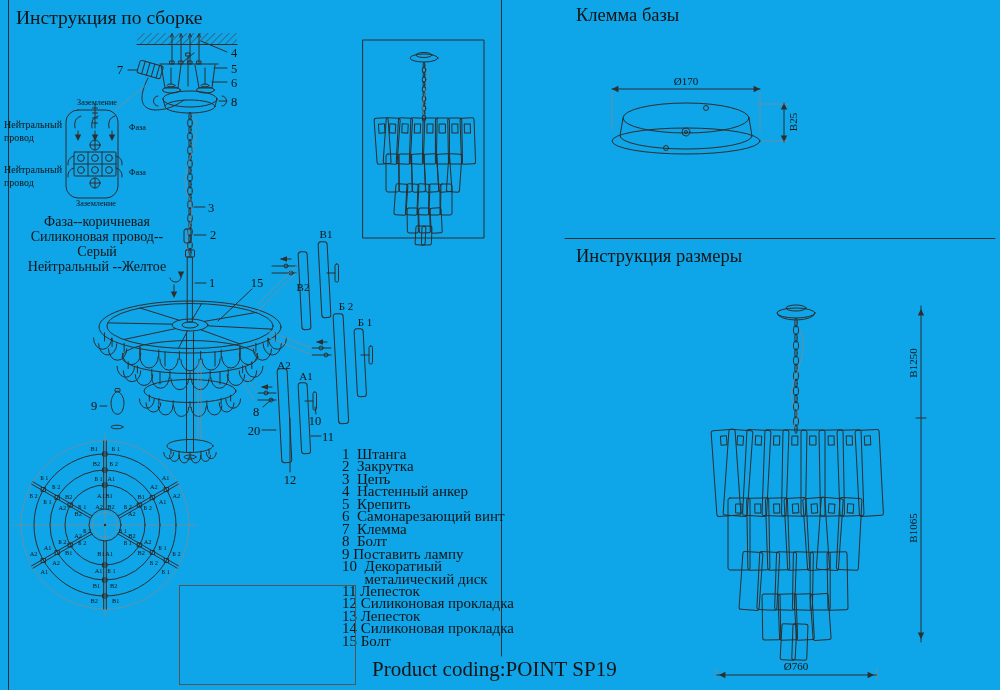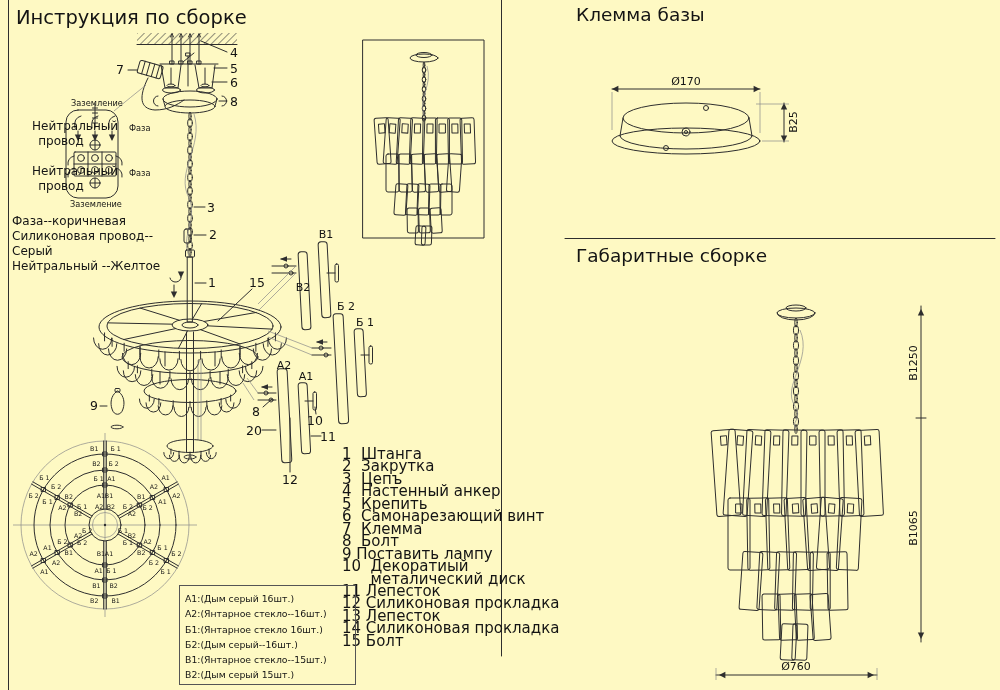--- a/index.html
+++ b/index.html
@@ -1,30 +1,30 @@
 <!DOCTYPE html>
 <html><head>
 <meta charset="utf-8">
 <style>
   html,body{margin:0;padding:0;background:#fff;}
   body{width:1000px;height:690px;font-family:"DejaVu Sans","Liberation Sans",sans-serif;color:#141414;}
-  .page{position:relative;width:1000px;height:690px;overflow:hidden;background:#fef9c3;}
+  .page{position:relative;width:1000px;height:690px;overflow:hidden;background:#0ea5e9;font-family:Liberation Serif, serif;}
   svg{position:absolute;left:0;top:0;}
   .ln{fill:none;stroke:#2e2e2e;stroke-width:1;stroke-linecap:round;stroke-linejoin:round;}
   .thin{fill:none;stroke:#8a8a8a;stroke-width:.7;}
   .fl{fill:#2e2e2e;stroke:none;}
   .t{position:absolute;color:#141414;white-space:nowrap;line-height:1;}
   .c{transform:translate(-50%,-50%);}
   .rot{transform:translate(-50%,-50%) rotate(-90deg);}
   .title{font-size:19.5px;}
   .rtitle{font-size:18.5px;}
   .dim{font-size:11px;}
   .wlab{font-size:8.2px;}
-  .wblock{position:absolute;font-size:12px;text-align:center;line-height:1.25;white-space:normal;margin-left:28px;}
-  #wirecolors{position:absolute;left:12px;top:214px;width:170px;font-size:12px;line-height:15px;}
+  .wblock{position:absolute;font-size:10px;line-height:1.25;white-space:normal;}
+  #wirecolors{position:absolute;left:12px;top:214px;width:170px;text-align:center;font-size:14px;line-height:15px;}
   #parts{position:absolute;left:342px;top:448px;font-size:15px;line-height:12.45px;white-space:pre;}
   .legend-box{position:absolute;left:179px;top:585px;width:177px;height:100px;border:1px solid #555;box-sizing:border-box;}
   #legend{position:absolute;left:185px;top:591px;font-size:9.3px;line-height:15.3px;}
   #coding{font-size:21px;}
 </style>
 </head>
 <body>
 
 <div class="page">
   <svg id="art" width="1000" height="690">
@@ -476,37 +476,30 @@
   <div class="t wlab" style="left:129px;top:169px">Фаза</div>
   <div class="t wlab c" style="left:96px;top:204px">Заземление</div>
   <div id="wirecolors">
       <div>Фаза--коричневая</div>
       <div>Силиконовая провод--Серый</div>
       <div>Нейтральный --Желтое</div>
     </div>
 
   <div id="parts"><div>1  Штанга</div><div>2  Закрутка</div><div>3  Цепъ</div><div>4  Настенный анкер</div><div>5  Крепить</div><div>6  Самонарезающий винт</div><div>7  Клемма</div><div>8  Болт</div><div>9 Поставить лампу</div><div>10  Декоратиый</div><div>      металический диск</div><div>11 Лепесток</div><div>12 Силиконовая прокладка</div><div>13 Лепесток</div><div>14 Силиконовая прокладка</div><div>15 Болт</div></div>
   <div class="legend-box"></div>
-  <div id="legend">
-      <div>A1:(Дым серый 16шт.)</div>
-      <div>A2:(Янтарное стекло--16шт.)</div>
-      <div>Б1:(Янтарное стекло 16шт.)</div>
-      <div>Б2:(Дым серый--16шт.)</div>
-      <div>B1:(Янтарное стекло--15шт.)</div>
-      <div>B2:(Дым серый 15шт.)</div>
-    </div>
 
   <div class="t rtitle" style="left:576px;top:6px">Клемма базы</div>
   <div class="t dim c" style="left:686px;top:81px">Ø170</div>
   <div class="t dim rot" style="left:793px;top:122px">B25</div>
-  <div class="t rtitle" style="left:576px;top:247px">Габаритные сборке</div>
+  <div class="t rtitle" style="left:576px;top:247px">Инструкция размеры</div>
   <div class="t dim rot" style="left:913px;top:363px">B1250</div>
   <div class="t dim rot" style="left:913px;top:528px">B1065</div>
   <div class="t dim c" style="left:796px;top:666px">Ø760</div>
 
+  <div class="t" id="coding" style="left:372px;top:659px">Product coding:POINT SP19</div>
 
   <div id="overlay">
       <span class="t c" style="left: 212px; top: 283px; font-size: 12.5px;">1</span>
       <span class="t c" style="left: 213px; top: 235px; font-size: 12.5px;">2</span>
       <span class="t c" style="left: 211px; top: 208px; font-size: 12.5px;">3</span>
       <span class="t c" style="left: 234px; top: 53px; font-size: 12.5px;">4</span>
       <span class="t c" style="left: 234px; top: 69px; font-size: 12.5px;">5</span>
       <span class="t c" style="left: 234px; top: 83px; font-size: 12.5px;">6</span>
       <span class="t c" style="left: 120px; top: 70px; font-size: 12.5px;">7</span>
       <span class="t c" style="left: 234px; top: 102px; font-size: 12.5px;">8</span>

